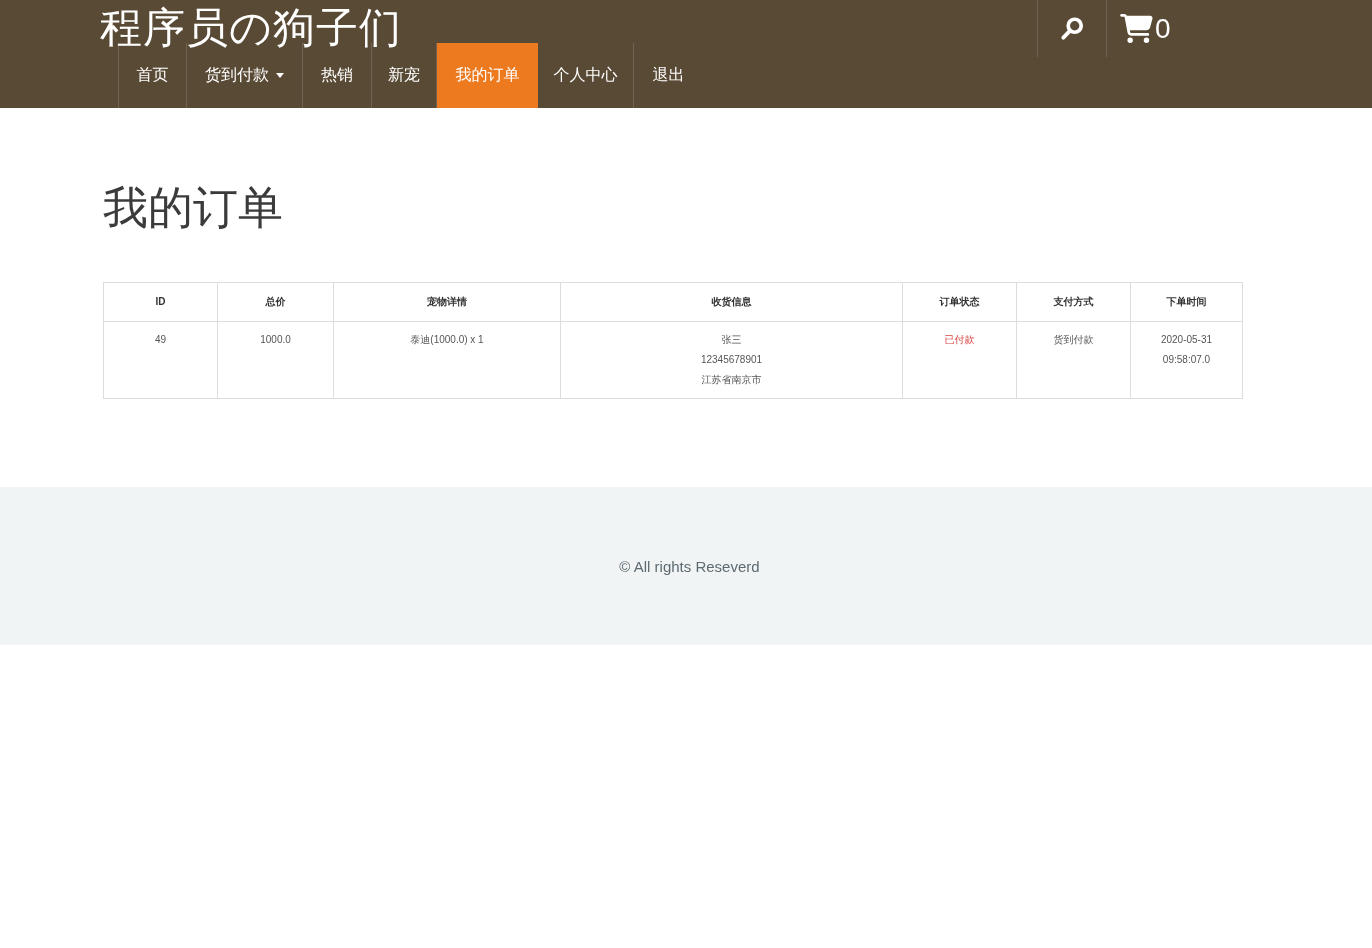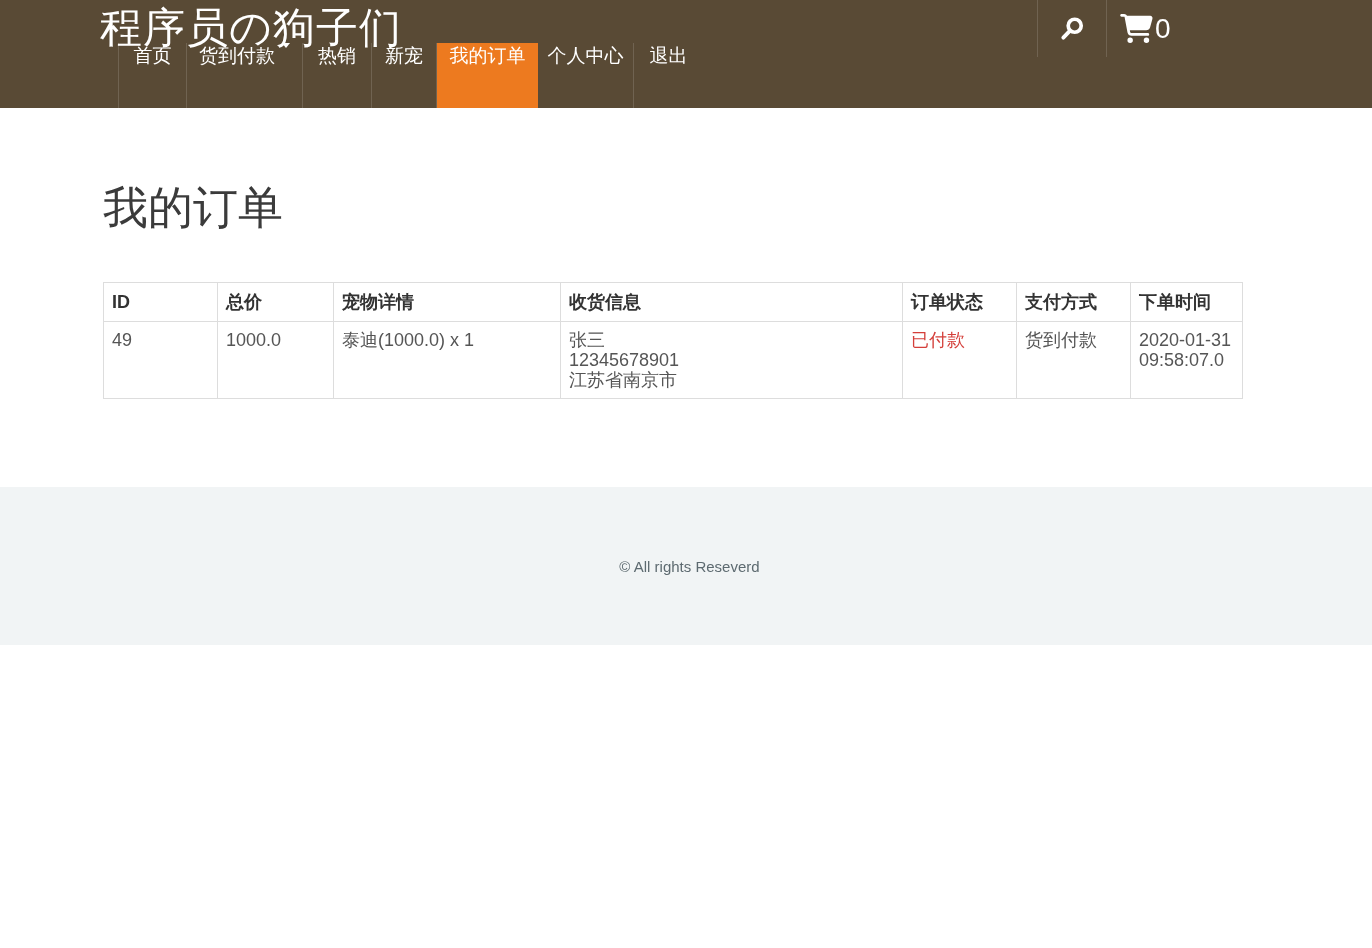--- a/index.html
+++ b/index.html
@@ -15,38 +15,38 @@
   
   .top-right { position:absolute; left:1037px; top:0; height:57px; display:flex; align-items:stretch; }
   .search-cell { width:70px; display:flex; align-items:center; justify-content:center;
     border-left:1px solid rgba(255,255,255,0.14); border-right:1px solid rgba(255,255,255,0.14);
     cursor:pointer; }
   .cart-cell { display:flex; align-items:center; padding-left:13px; cursor:pointer; }
   .cart-count { color:#ffffff; font-size:28px; font-weight:400; margin-left:2px; line-height:1; }
 
   
   .main-nav { position:absolute; left:118px; bottom:0; height:65px; display:flex; }
-  .nav-item { height:65px; display:flex; align-items:flex-start; justify-content:center;
-    color:#ffffff; font-size:19px; cursor:pointer;
+  .nav-item { height:65px; display:flex; align-items:center; justify-content:center;
+    color:#ffffff; font-size:16px; cursor:pointer;
     border-right:1px solid rgba(255,255,255,0.14); }
   .nav-item:first-child { border-left:1px solid rgba(255,255,255,0.14); }
   .nav-item.active { background:#ed7a1f; border-right:none; }
   .nav-item:last-child { border-right:none; }
   .caret-down { display:inline-block; width:0; height:0; margin-left:7px;
     border-left:4px solid transparent; border-right:4px solid transparent;
     border-top:5px solid #ffffff; }
 
   
   .main-area { width:100%; height:379px; background:#ffffff; }
   .container { width:1139px; margin-left:103px; }
   .page-title { padding-top:75px; font-size:45px; font-weight:400; color:#3b3b3b; line-height:1.1; }
 
   .orders-table { width:1139px; margin-top:49px; border-collapse:collapse; table-layout:fixed; }
-  .orders-table th, .orders-table td { border:1px solid #dddddd; text-align:left;
-    vertical-align:top; font-size:18px; line-height:20px; }
+  .orders-table th, .orders-table td { border:1px solid #dddddd; text-align:center;
+    vertical-align:top; font-size:10px; line-height:20px; }
   .orders-table th { padding:9px 8px; color:#333333; font-weight:700; }
   .orders-table td { padding:8px; color:#555555; height:75px; }
   .status-paid { color:#d43f3a;margin-top:32px; }
 
   
   .site-footer { width:100%; height:158px; background:#f1f4f5;
     display:flex; align-items:center; justify-content:center;padding-left:7px; }
   .copyright { color:#5d6a70; font-size:15px; }
 
   .svg-icon { display:block; }
@@ -134,21 +134,21 @@
           <td>泰迪(1000.0) x 1</td>
           <td>
             <div>张三</div>
             <div>12345678901</div>
             <div>江苏省南京市</div>
           </td>
           <td>
             <span class="status-paid">已付款</span>
           </td>
           <td>货到付款</td>
-          <td>2020-01-31 09:58:07.0</td>
+          <td>2020-05-31 09:58:07.0</td>
         </tr>
       </tbody>
     </table>
   </div>
 </main>
 
 <footer class="site-footer">
   <div class="copyright">© All rights Reseverd</div>
 </footer>
 

